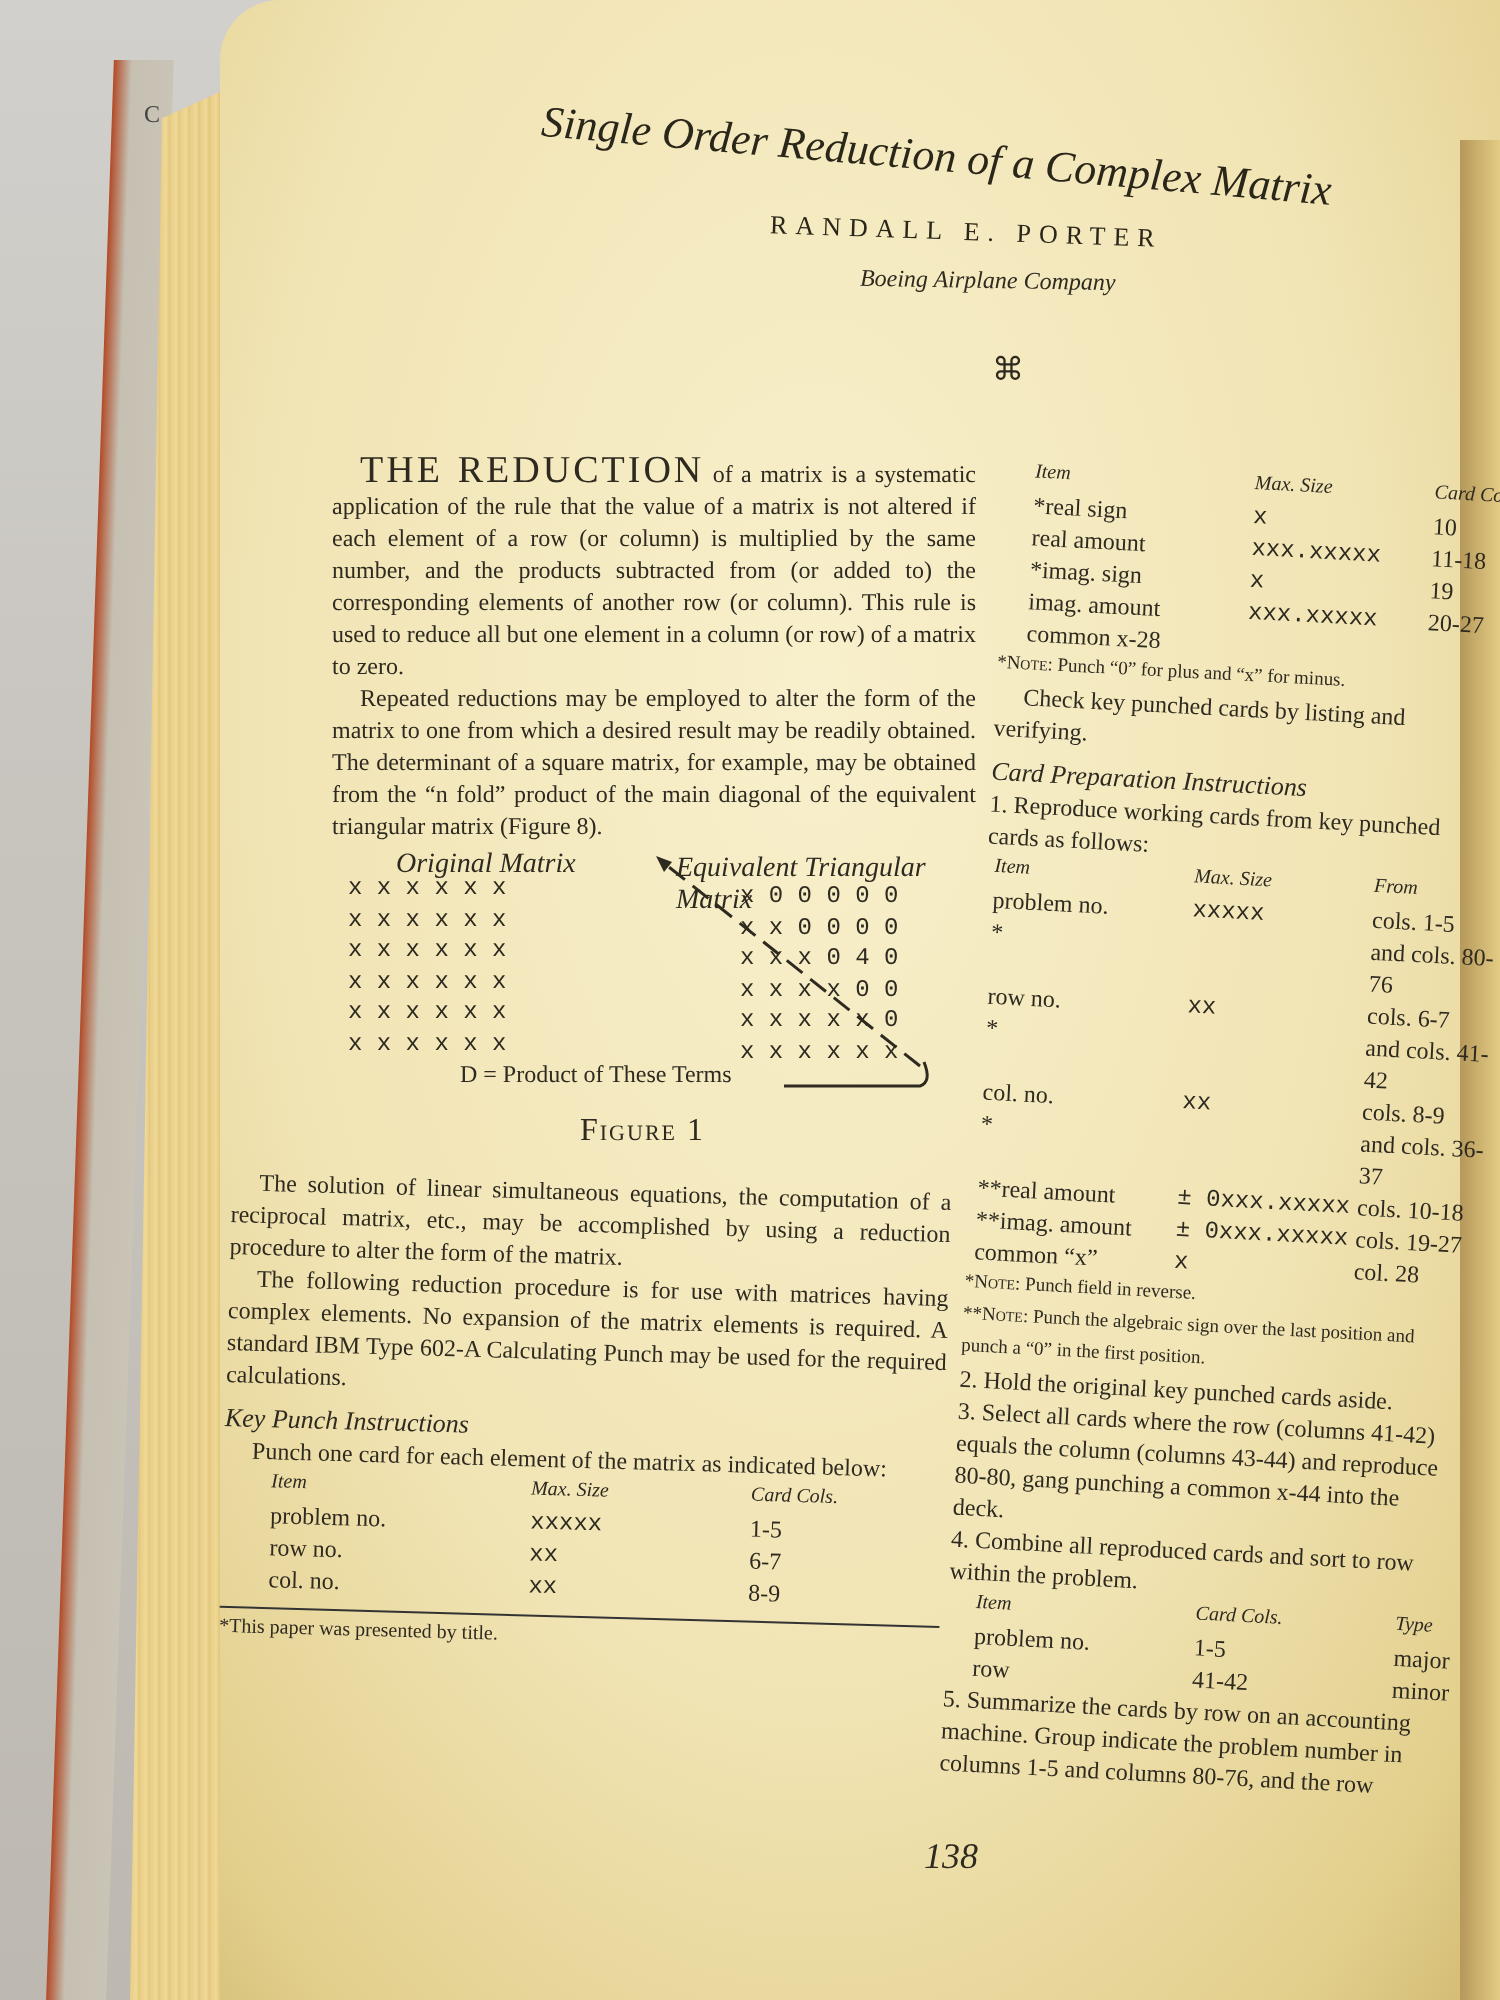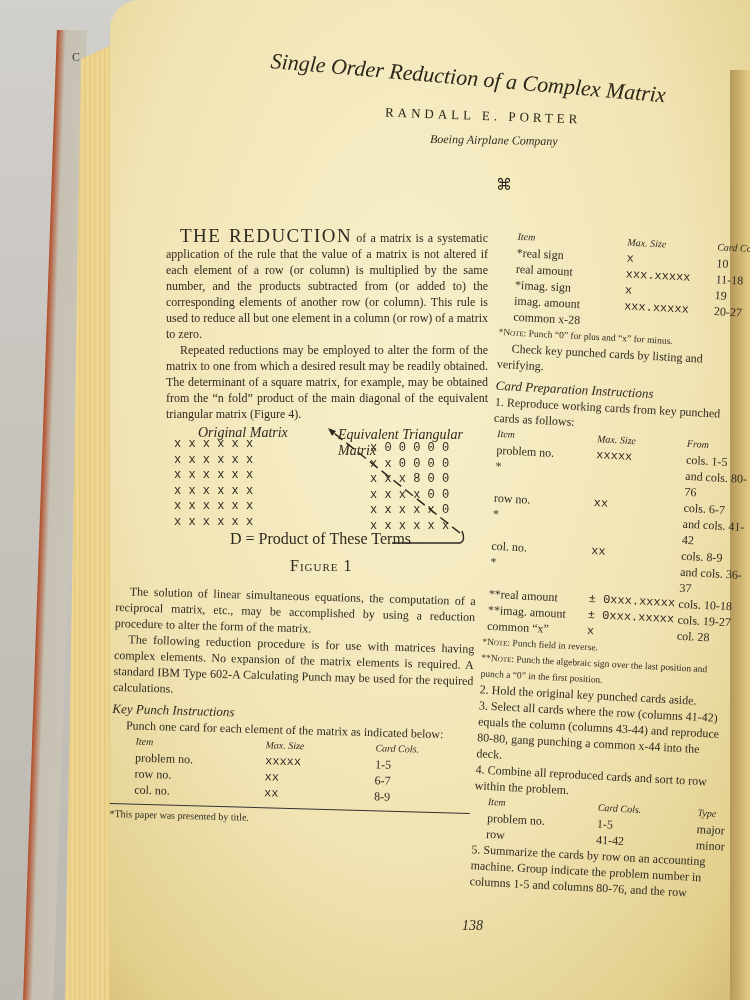--- a/index.html
+++ b/index.html
@@ -30,68 +30,68 @@
   .affil { position:absolute; left:430px; top:133px; font-style:italic; font-size:12px;
     transform:rotate(1deg); }
   .ornament { position:absolute; left:496px; top:175px; font-size:16px; }
   .col { position:absolute; font-size:12px; line-height:16px; }
   .left-col { left:166px; top:228px; width:322px; text-align:justify; }
   .left-col .lead { font-variant:small-caps; letter-spacing:1.5px; font-size:19px; }
   .indent { text-indent:14px; display:block; }
   .fig { position:absolute; left:160px; top:425px; width:320px; height:150px; }
   .fig .mat { position:absolute; font-family:"Liberation Mono",monospace; font-size:12px; line-height:15.5px; }
   .fig .cap { position:absolute; font-style:italic; font-size:14px; }
-  .fig .d-label { position:absolute; left:70px; top:105px; font-size:16px; }
+  .fig .d-label { position:absolute; left:70px; top:105px; font-size:12px; }
   .fig .figcap { position:absolute; left:130px; top:132px; font-variant:small-caps; font-size:16px; letter-spacing:1px; }
   .left-lower { left:116px; top:583px; width:360px; transform:rotate(1.6deg); transform-origin:left top; text-align:justify; }
   .head-it { font-style:italic; font-size:13px; display:block; margin-top:6px; }
   .tbl { display:grid; font-size:12px; line-height:16px; }
   .tbl .h { font-style:italic; font-size:10px; }
   .mono { font-family:"Liberation Mono",monospace; }
   .footnote { font-size:10px; border-top:1px solid #333; padding-top:2px; margin-top:6px; }
   .right-col { left:504px; top:228px; width:250px; transform:rotate(3deg); transform-origin:left top; }
   .note { font-size:9.5px; }
   .note .sc { font-variant:small-caps; }
-  .folio { position:absolute; left:462px; top:918px; font-style:italic; font-size:14px; }
+  .folio { position:absolute; left:462px; top:918px; font-style:italic; font-size:18px; }
 </style>
 </head>
 <body>
 
 <div class="bg-wall"></div>
 <div class="book-cover"></div>
 <div class="cover-letter">C</div>
 <div class="page-edges"></div>
 <div class="page"></div>
 <div class="right-strip"></div>
 
 <div class="title"><span>Single Order Reduction of a Complex Matrix</span></div>
 <div class="author">RANDALL E. PORTER</div>
 <div class="affil">Boeing Airplane Company</div>
 <div class="ornament">⌘</div>
 
 <div class="col left-col">
   <span class="indent"><span class="lead">THE REDUCTION</span><span> of a matrix is a systematic application of the rule that the value of a matrix is not altered if each element of a row (or column) is multiplied by the same number, and the products subtracted from (or added to) the corresponding elements of another row (or column). This rule is used to reduce all but one element in a column (or row) of a matrix to zero.</span></span>
-  <span class="indent">Repeated reductions may be employed to alter the form of the matrix to one from which a desired result may be readily obtained. The determinant of a square matrix, for example, may be obtained from the “n fold” product of the main diagonal of the equivalent triangular matrix (Figure 4).</span>
+  <span class="indent">Repeated reductions may be employed to alter the form of the matrix to one from which a desired result may be readily obtained. The determinant of a square matrix, for example, may be obtained from the “n fold” product of the main diagonal of the equivalent triangular matrix (Figure 8).</span>
 </div>
 
 <div class="fig">
   <div class="cap" style="left:38px;top:0px;">Original Matrix</div>
   <div class="cap" style="left:178px;top:2px;">Equivalent Triangular Matrix</div>
   <div class="mat" style="left:14px;top:12px;">
     <div>x x x x x x</div>
     <div>x x x x x x</div>
     <div>x x x x x x</div>
     <div>x x x x x x</div>
     <div>x x x x x x</div>
     <div>x x x x x x</div>
   </div>
   <div class="mat" style="left:178px;top:16px;margin-left:32px;">
     <div>x 0 0 0 0 0</div>
     <div>x x 0 0 0 0</div>
-    <div>x x x 8 0 0</div>
+    <div>x x x 0 4 0</div>
     <div>x x x x 0 0</div>
     <div>x x x x x 0</div>
     <div>x x x x x x</div>
   </div>
   <svg style="position:absolute;left:0;top:0;" width="320" height="150">
     <line x1="300" y1="108" x2="170" y2="5" stroke="#2e2a20" stroke-width="1.5" stroke-dasharray="10,5"></line>
     <polygon points="168,3 176,6 172,11" fill="#2e2a20"></polygon>
     <path d="M232,118 L300,118 Q306,116 302,106" fill="none" stroke="#2e2a20" stroke-width="1.5"></path>
   </svg>
   <div class="d-label">D = Product of These Terms</div>

